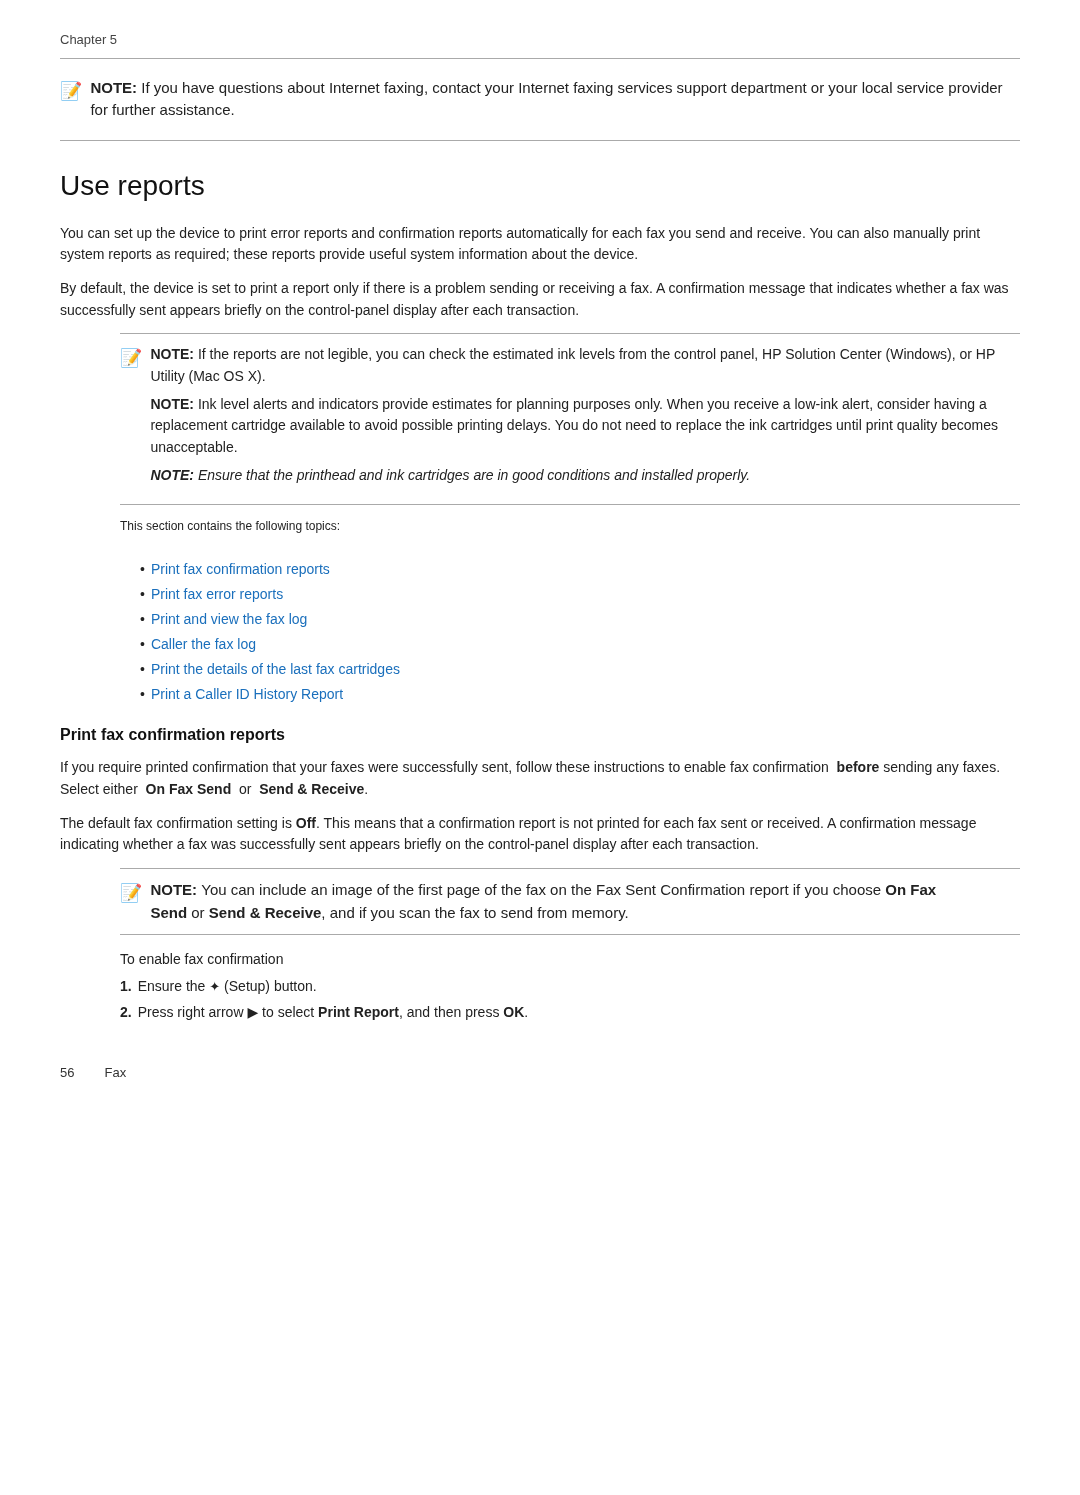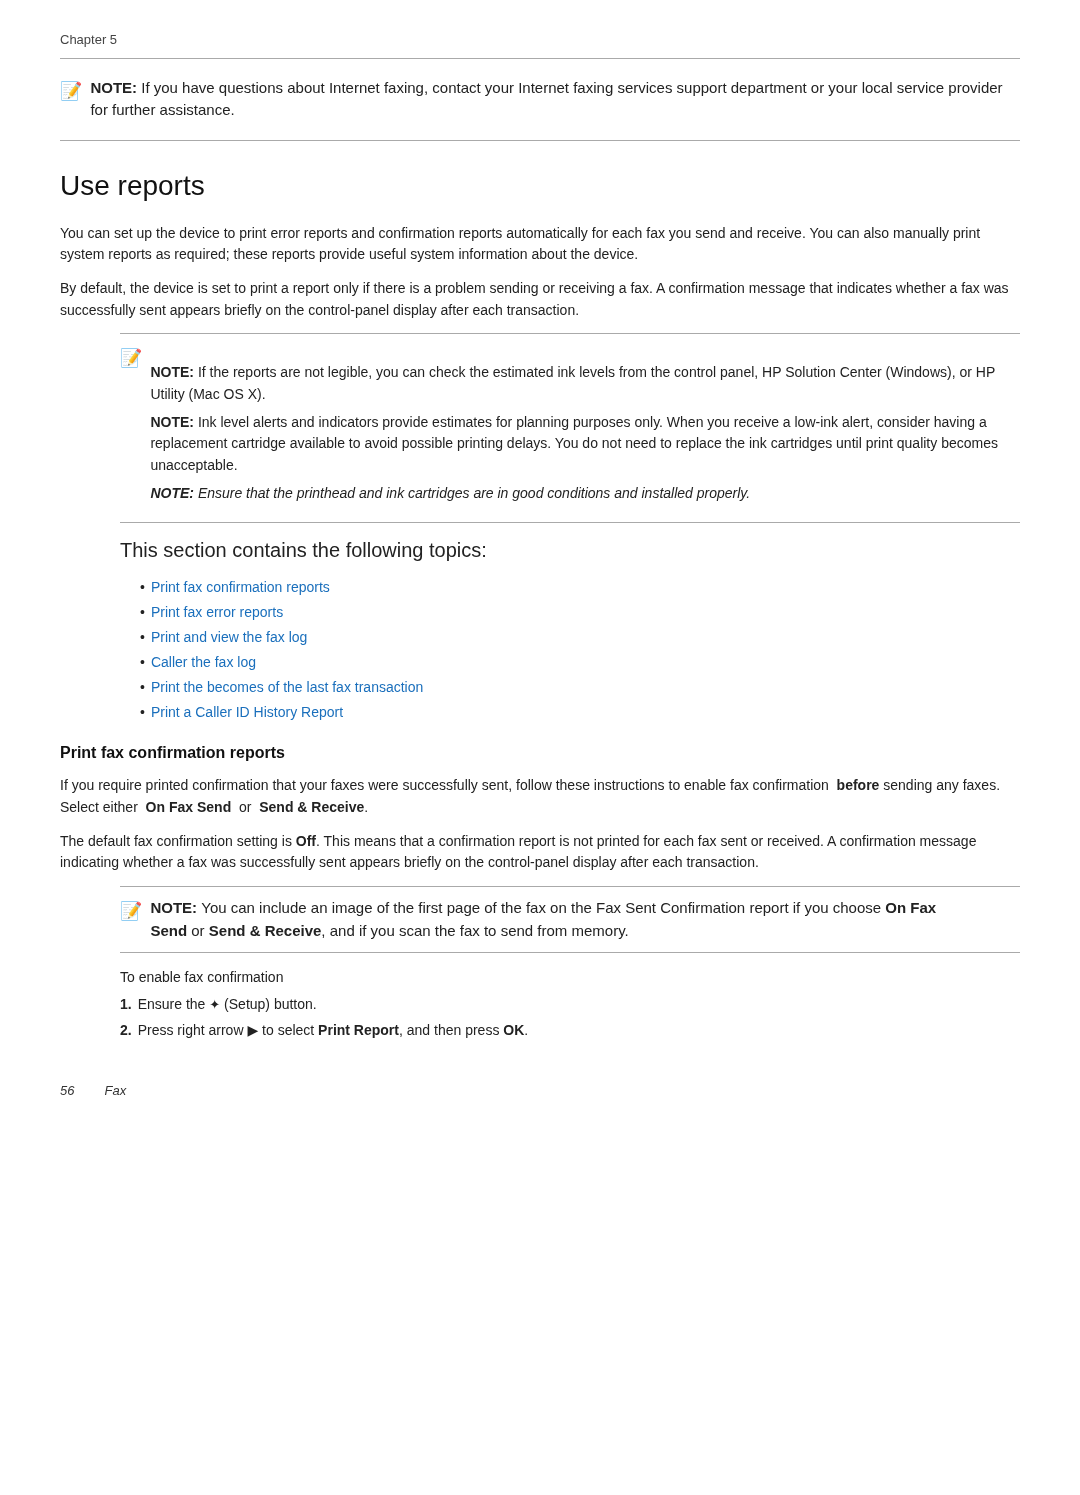--- a/index.html
+++ b/index.html
@@ -85,38 +85,37 @@
     }
 
     .note-section .note-row .note-icon {
       font-size: 18px;
       flex-shrink: 0;
       margin-top: 1px;
     }
 
     .note-block {
       margin-bottom: 8px;
-      margin-top: 18px;
     }
 
     .note-block p {
       margin-bottom: 6px;
       font-size: 14px;
       line-height: 1.55;
     }
 
     .note-block p:last-child {
       margin-bottom: 0;
       font-style: italic;
     }
 
     .topics-label {
       margin-left: 60px;
-      margin-bottom: 12px;
-      font-size: 20px;
+      margin-bottom: 24px;
+      font-size: 12px;
     }
 
     .topics-list {
       list-style: none;
       margin-left: 80px;
       margin-bottom: 18px;
     }
 
     .topics-list li {
       margin-bottom: 4px;
@@ -174,21 +173,20 @@
       font-size: 13px;
     }
 
     .page-footer {
       display: flex;
       align-items: center;
       gap: 30px;
       margin-top: 40px;
       font-size: 13px;
       color: #333;
-      font-style: italic;
     }
 
     b {
       font-weight: bold;
     }
   </style>
 </head>
 <body>
 
 <div class="chapter-label">Chapter 5</div>
@@ -236,21 +234,21 @@
   <li>
       <a href="#">Print fax error reports</a>
     </li>
   <li>
       <a href="#">Print and view the fax log</a>
     </li>
   <li>
       <a href="#">Caller the fax log</a>
     </li>
   <li>
-      <a href="#">Print the becomes of the last fax transaction</a>
+      <a href="#">Print the details of the last fax cartridges</a>
     </li>
   <li>
       <a href="#">Print a Caller ID History Report</a>
     </li>
 </ul>
 
 <h2 class="subsection-title">Print fax confirmation reports</h2>
 
 <p class="body-text">
   <span>If you require printed confirmation that your faxes were successfully sent, follow these instructions to enable fax confirmation</span>

